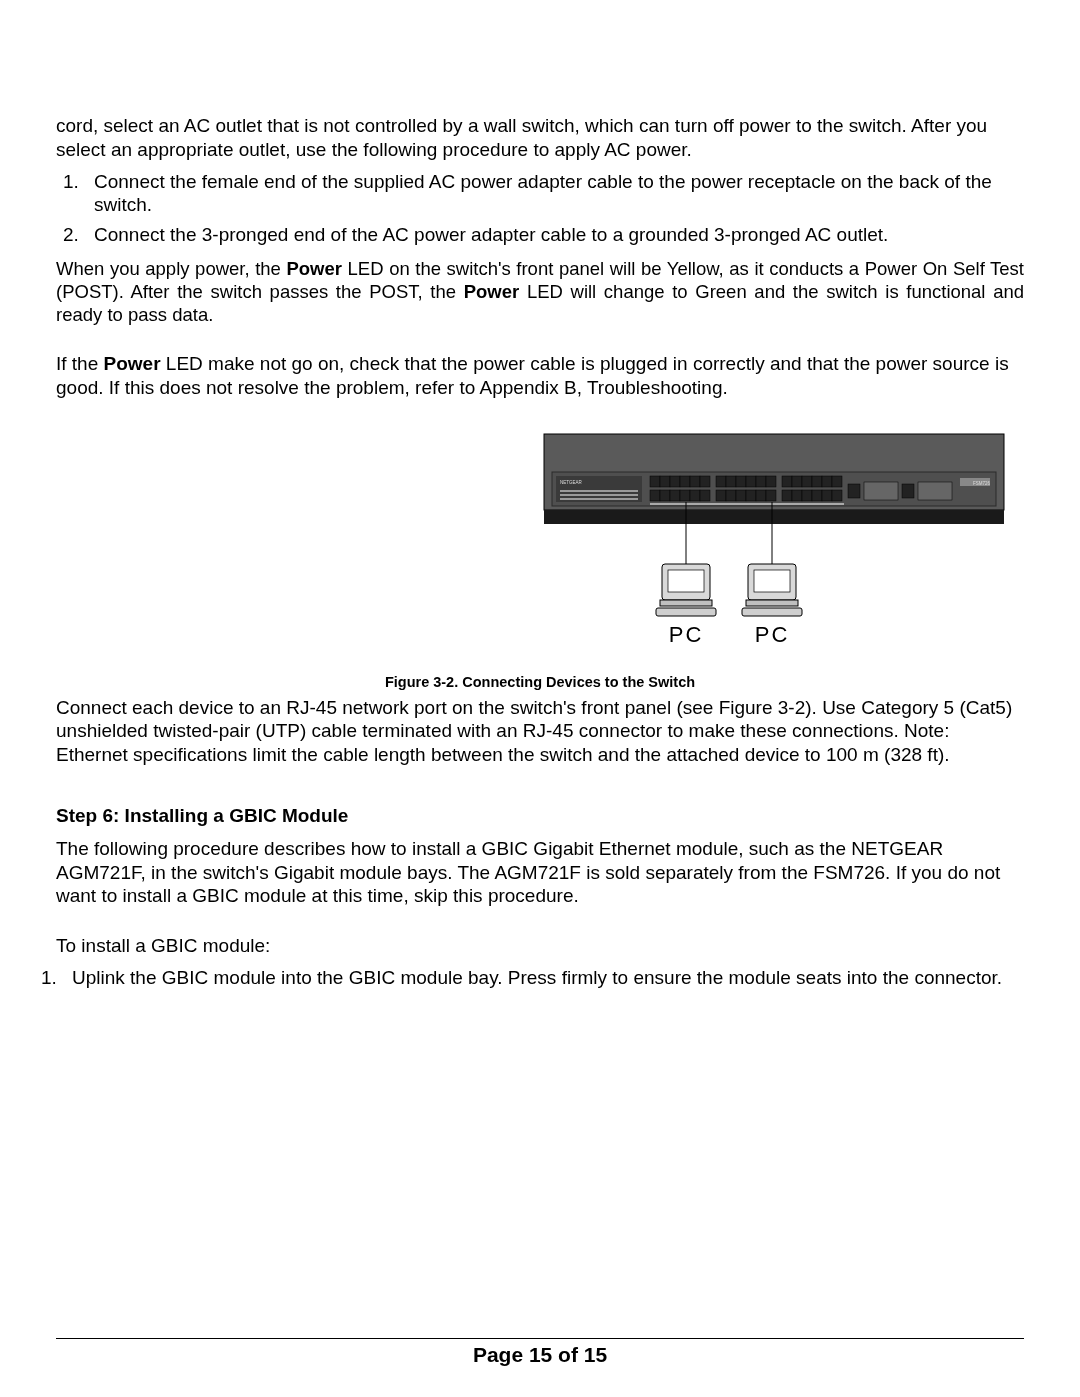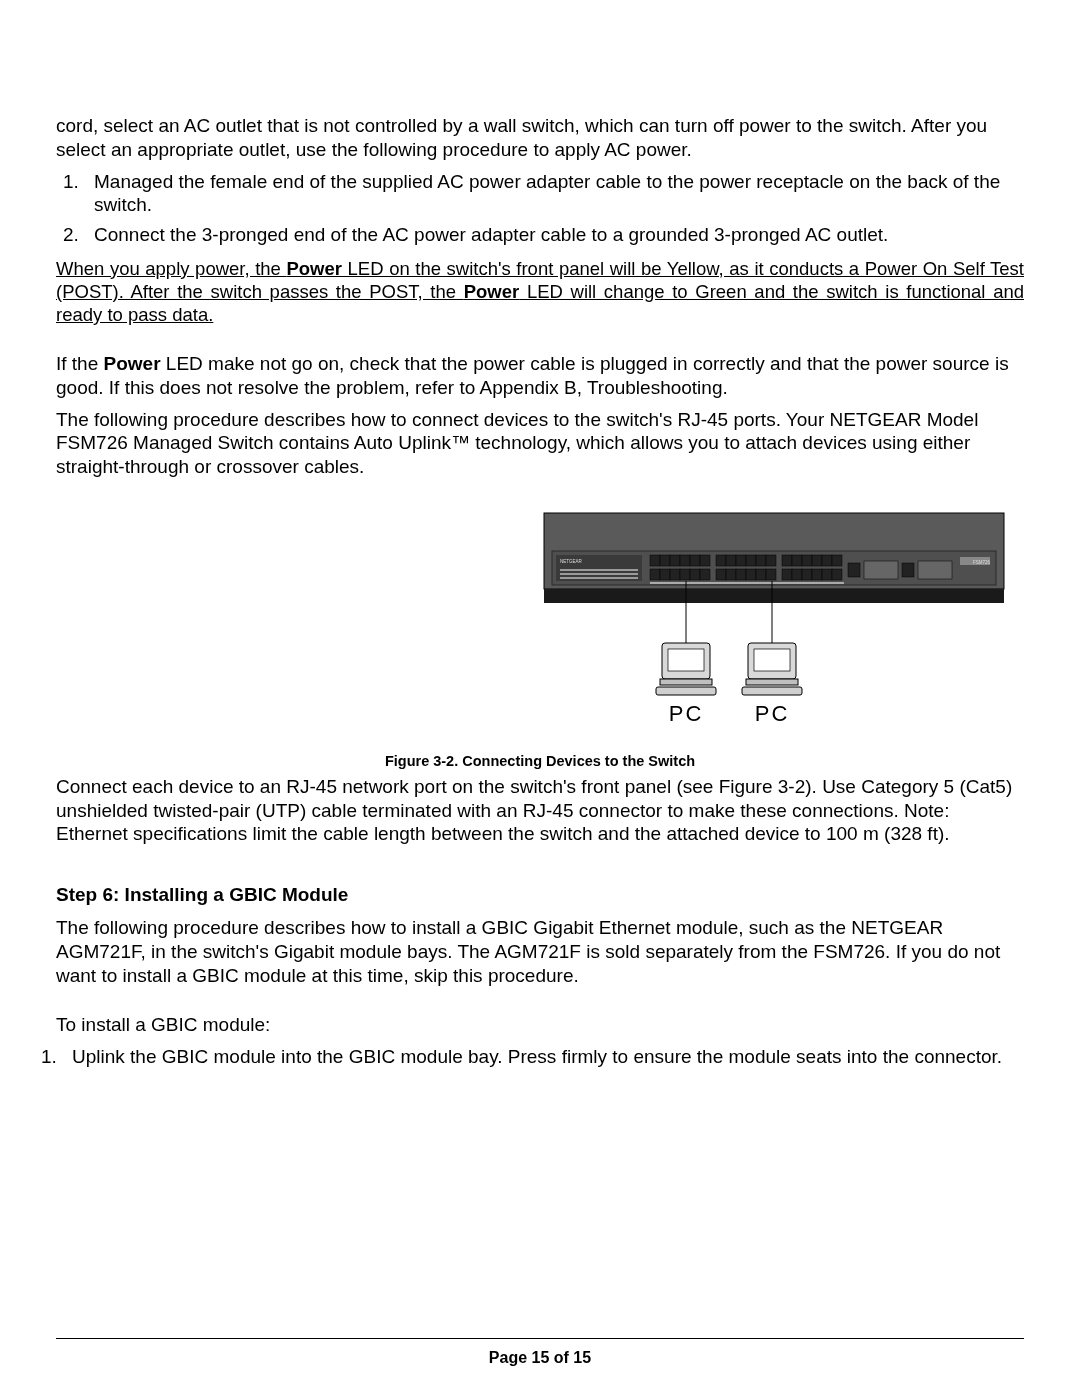--- a/index.html
+++ b/index.html
@@ -14,21 +14,21 @@
     min-height: 1397px;
     box-sizing: border-box;
     padding: 114px 56px 11px 56px;
     position: relative;
   }
   p {
     margin: 0 0 8px 0;
     font-size: 19px;
     line-height: 1.25;
   }
-  .just { text-align: justify; text-decoration: underline; }
+  .just { text-align: justify; }
   .tight { font-size: 18.5px; }
   ol {
     margin: 4px 0 10px 0;
     padding-left: 28px;
   }
   ol li {
     font-size: 19px;
     line-height: 1.25;
     padding-left: 10px;
     margin-bottom: 6px;
@@ -55,49 +55,48 @@
     margin: 0;
     position: absolute;
     left: 56px; right: 56px;
     bottom: 58px;
   }
   .pagenum {
     position: absolute;
     left: 0; right: 0;
     bottom: 30px;
     text-align: center;
-    font-size: 16px;
+    font-size: 21px;
     font-weight: bold;
   }
   .b { font-weight: bold; }
   .spacer { height: 18px; }
 </style>
 </head>
 <body>
 
 <div class="page">
 
   <p>cord, select an AC outlet that is not controlled by a wall switch, which can turn off power to the switch. After you select an appropriate outlet, use the following procedure to apply AC power.</p>
 
   <ol>
-    <li>Managed the female end of the supplied AC power adapter cable to the power receptacle on the back of the switch.</li>
+    <li>Connect the female end of the supplied AC power adapter cable to the power receptacle on the back of the switch.</li>
     <li>Connect the 3-pronged end of the AC power adapter cable to a grounded 3-pronged AC outlet.</li>
   </ol>
 
   <p class="just tight">
     <span>When you apply power, the </span><span class="b">Power</span><span> LED on the switch's front panel will be Yellow, as it conducts a Power On Self Test (POST).  After the switch passes the POST, the </span><span class="b">Power</span><span> LED will change to Green and the switch is functional and ready to pass data.</span>
   </p>
 
   <div class="spacer"></div>
 
   <p>
     <span>If the </span><span class="b">Power</span><span> LED make not go on, check that the power cable is plugged in correctly and that the power source is good. If this does not resolve the problem, refer to Appendix B, Troubleshooting.</span>
   </p>
 
-  <p>The following procedure describes how to connect devices to the switch's RJ-45 ports. Your NETGEAR Model FSM726 Managed Switch contains Auto Uplink™ technology, which allows you to attach devices using either straight-through or crossover cables.</p>
 
   <div class="figwrap">
     
     <svg width="500" height="240" viewBox="0 0 500 240">
 
       <g>
         <rect x="20" y="10" width="460" height="76" fill="#5a5a5a" stroke="#000" stroke-width="1"></rect>
         <rect x="20" y="86" width="460" height="14" fill="#1a1a1a"></rect>
 
         <rect x="28" y="48" width="444" height="34" fill="#4f4f4f" stroke="#2a2a2a"></rect>

